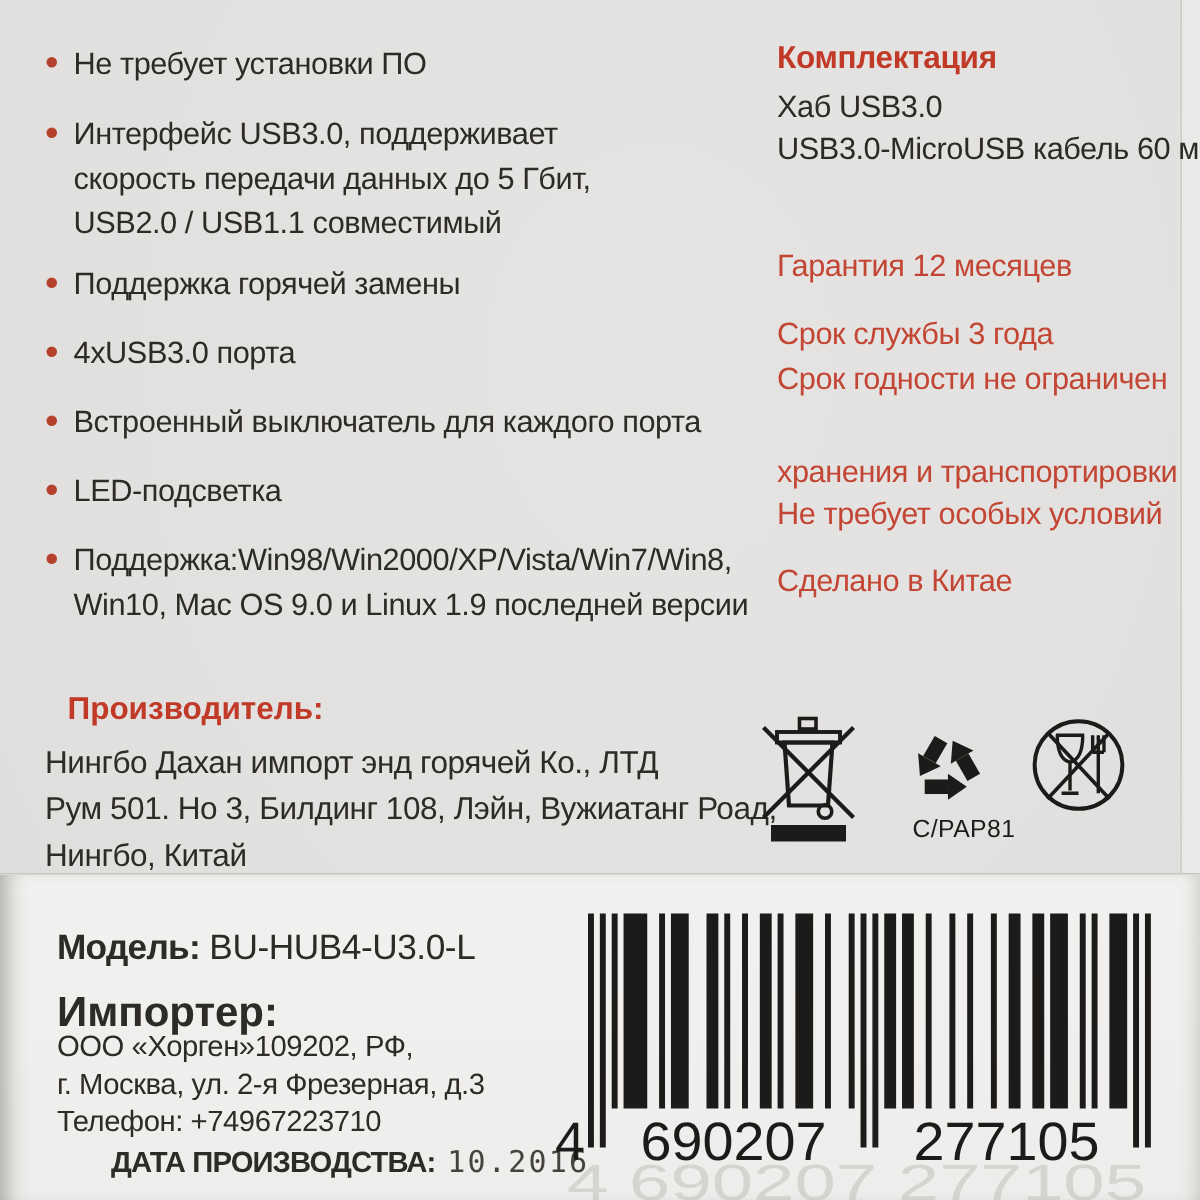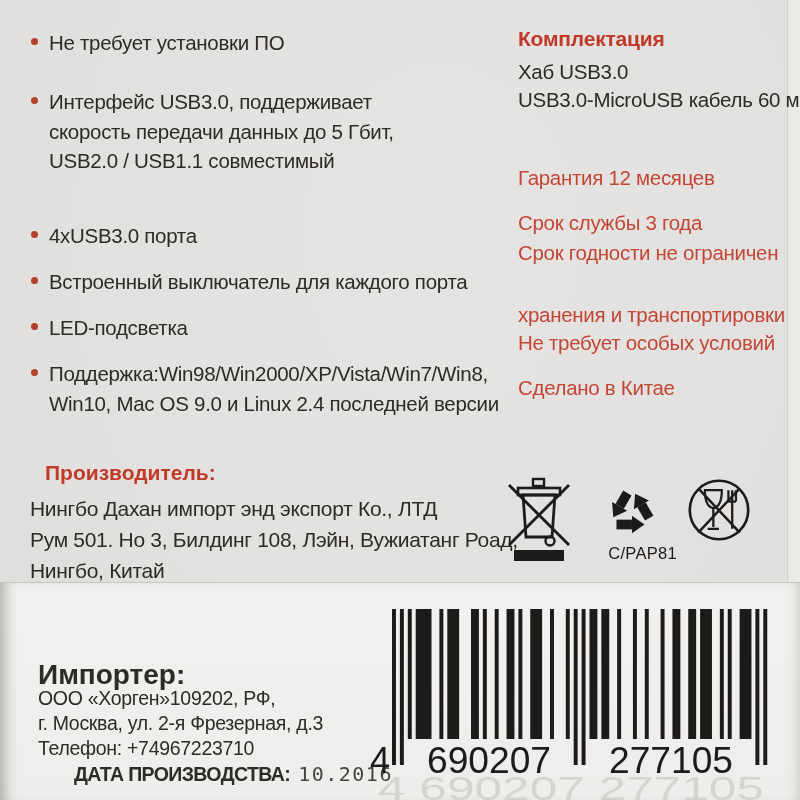--- a/index.html
+++ b/index.html
@@ -58,28 +58,34 @@
 
   <div class="right-edge"></div>
   <div class="label-area"></div>
 
   <div class="feat" style="top:28px">
     <span class="dot"></span>
     <div class="ftxt">
         <div>Не требует установки ПО</div>
       </div>
   </div>
-  <div class="feat" style="top:87px">
+  <div class="feat" style="top:75px">
     <span class="dot"></span>
     <div class="ftxt">
       <div>Интерфейс USB3.0, поддерживает</div>
       <div>скорость передачи данных  до 5 Гбит,</div>
       <div>USB2.0 / USB1.1 совместимый</div>
     </div>
   </div>
+  <div class="feat" style="top:175px">
+    <span class="dot"></span>
+    <div class="ftxt">
+        <div>Поддержка горячей замены</div>
+      </div>
+  </div>
   <div class="feat" style="top:221px">
     <span class="dot"></span>
     <div class="ftxt">
         <div>4xUSB3.0 порта</div>
       </div>
   </div>
   <div class="feat" style="top:267px">
     <span class="dot"></span>
     <div class="ftxt">
         <div>Встроенный выключатель для каждого порта</div>
@@ -88,21 +94,21 @@
   <div class="feat" style="top:313px">
     <span class="dot"></span>
     <div class="ftxt">
         <div>LED-подсветка</div>
       </div>
   </div>
   <div class="feat" style="top:359px">
     <span class="dot"></span>
     <div class="ftxt">
       <div>Поддержка:Win98/Win2000/XP/Vista/Win7/Win8,</div>
-      <div>Win10, Mac OS 9.0 и Linux 2.4 последней версии</div>
+      <div>Win10, Mac OS 9.0 и Linux 1.9 последней версии</div>
     </div>
   </div>
 
   <div class="rc rc-title" style="top:27px">Комплектация</div>
   <div class="rc rc-item" style="top:60px">Хаб USB3.0</div>
   <div class="rc rc-item" style="top:88px">USB3.0-MicroUSB кабель 60 мм</div>
 
   <div class="rc rc-note" style="top:164px">
     <div>Гарантия 12 месяцев</div>
   </div>
@@ -115,21 +121,21 @@
   <div class="rc rc-note" style="top:301px">
     <div>хранения и транспортировки</div>
     <div>Не требует особых условий</div>
   </div>
   <div class="rc rc-note" style="top:374px">
     <div>Сделано в Китае</div>
   </div>
 
   <div class="manu-title">Производитель:</div>
   <div class="manu-lines">
-    <div>Нингбо Дахан импорт энд экспорт Ко., ЛТД</div>
+    <div>Нингбо Дахан импорт энд горячей Ко., ЛТД</div>
     <div>Рум 501. Но 3, Билдинг 108, Лэйн, Вужиатанг Роад,</div>
     <div>Нингбо, Китай</div>
   </div>
 
   <div class="sym" style="left:507px;top:476px">
     <svg width="64" height="86" viewBox="0 0 64 86">
       <rect x="26" y="3" width="11" height="7" class="ico" stroke-width="2.4"></rect>
       <rect x="11" y="12" width="42" height="7" class="ico" stroke-width="2.6"></rect>
       <path d="M16,19 L48,19 L45,61 L19,61 Z" class="ico" stroke-width="2.8"></path>
       <circle cx="43" cy="65" r="4.5" class="ico" stroke-width="2.4"></circle>
@@ -162,20 +168,24 @@
   <div class="sym" style="left:686px;top:474px">
     <svg width="66" height="72" viewBox="0 0 70 76">
       <circle cx="35" cy="38" r="31" class="ico" stroke-width="2.8"></circle>
       <path d="M19,17 L39,17 M20,17 C20,30 24,35 29,36 M38,17 C38,30 34,35 29,36 M29,36 L29,56 M23,58 L35,58" class="ico" stroke-width="2.4"></path>
       <path d="M45,17 L45,29 M49,17 L49,29 M53,17 L53,29 M45,29 L53,29 M49,29 L49,58" class="ico" stroke-width="2.4"></path>
       <line x1="13" y1="15" x2="57" y2="62" class="ico" stroke-width="2.6"></line>
       <line x1="57" y1="15" x2="13" y2="62" class="ico" stroke-width="2.6"></line>
     </svg>
   </div>
 
+  <div class="model">
+    <b>Модель:</b>
+    <span>BU-HUB4-U3.0-L</span>
+  </div>
   <div class="imp-title">Импортер:</div>
   <div class="addr" style="top:687px">ООО «Хорген»109202, РФ,</div>
   <div class="addr" style="top:712px">г. Москва, ул. 2-я Фрезерная, д.3</div>
   <div class="addr" style="top:737px">Телефон: +74967223710</div>
   <div class="date-line">
     <span class="date-label">ДАТА ПРОИЗВОДСТВА:</span><span class="date-value">10.2016</span>
   </div>
 
   <svg id="barcode" width="420" height="200">
     <g id="barcode-bars">

